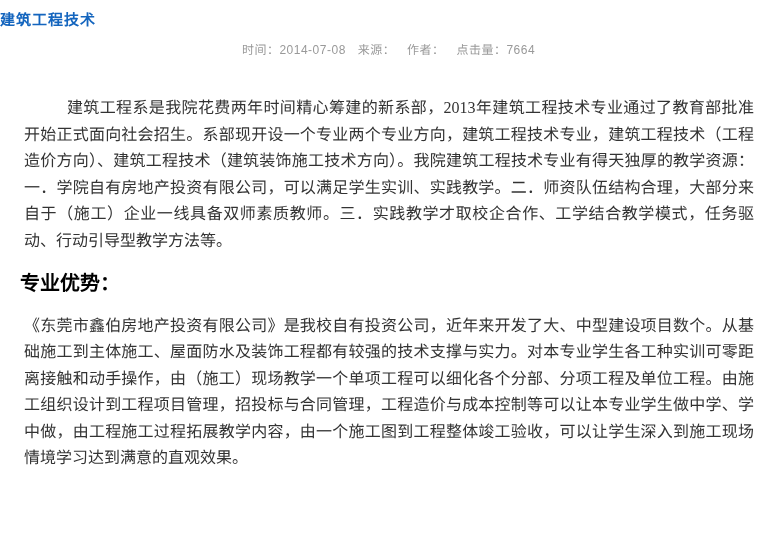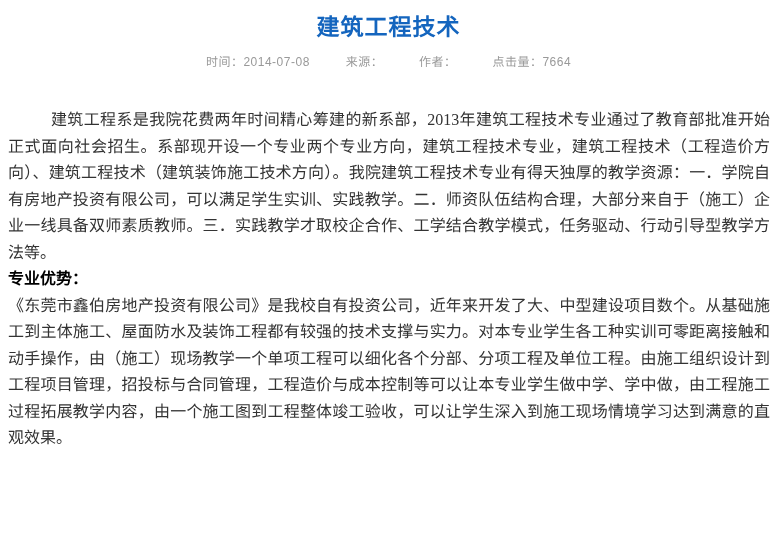--- a/index.html
+++ b/index.html
@@ -10,53 +10,53 @@
     font-family: "Liberation Sans", "DejaVu Sans", sans-serif;
     overflow: hidden;
   }
   .page {
     width: 777px;
     height: 545px;
     background: #ffffff;
   }
   .article-title {
     margin-top: 8px;
-    text-align: center;
-    font-size: 23px;
+    text-align: left;
+    font-size: 15px;
     font-weight: bold;
     color: #1465be;
     letter-spacing: 1px;
     font-family: Liberation Mono, monospace;
   }
   .meta-row {
     margin-top: 10px;
     text-align: center;
     font-size: 12px;
     color: #999999;
     letter-spacing: 0.5px;
   }
-  .meta-row span { margin: 0 16px; }
+  .meta-row span { margin: 0 4px; }
   .article-body {
     margin-top: 38px;
     padding: 0 7px 0 8px;
     font-size: 16px;
     line-height: 26.5px;
     color: #333333;
     text-align: justify;
     font-family: "Liberation Serif", "DejaVu Serif", serif;
   }
-  .article-body p { margin: 0; }
+  .article-body p { margin: 16px; }
   .indent-lg { text-indent: 43px; }
   .indent-md { text-indent: 28px; }
   .section-heading {
-    font-size: 16px;
+    font-size: 20px;
     line-height: 26.5px;
     font-weight: bold;
     color: #000000;
-    margin: 0;
+    margin: 12px;
   }
 </style>
 </head>
 <body>
 
 <div class="page">
 
   <h1 class="article-title">建筑工程技术</h1>
 
   <div class="meta-row">

